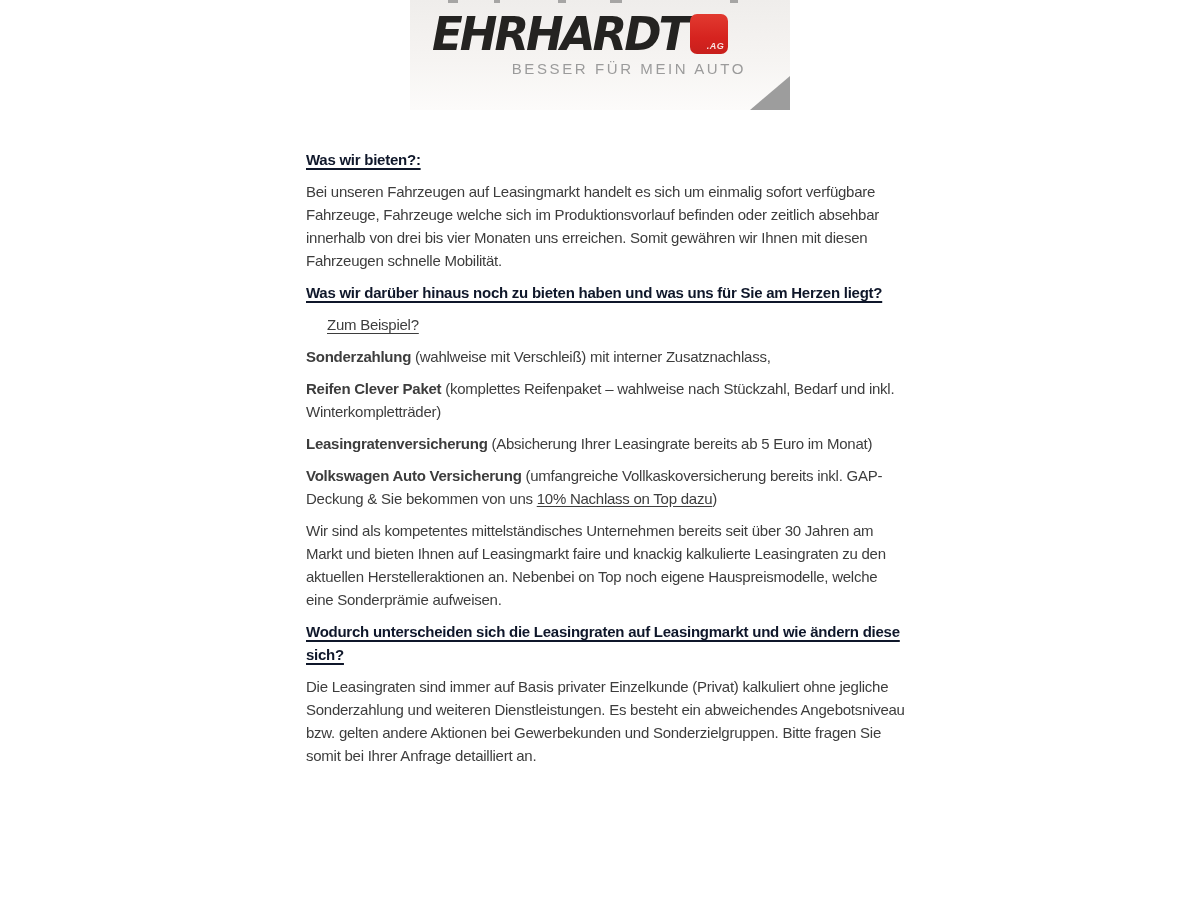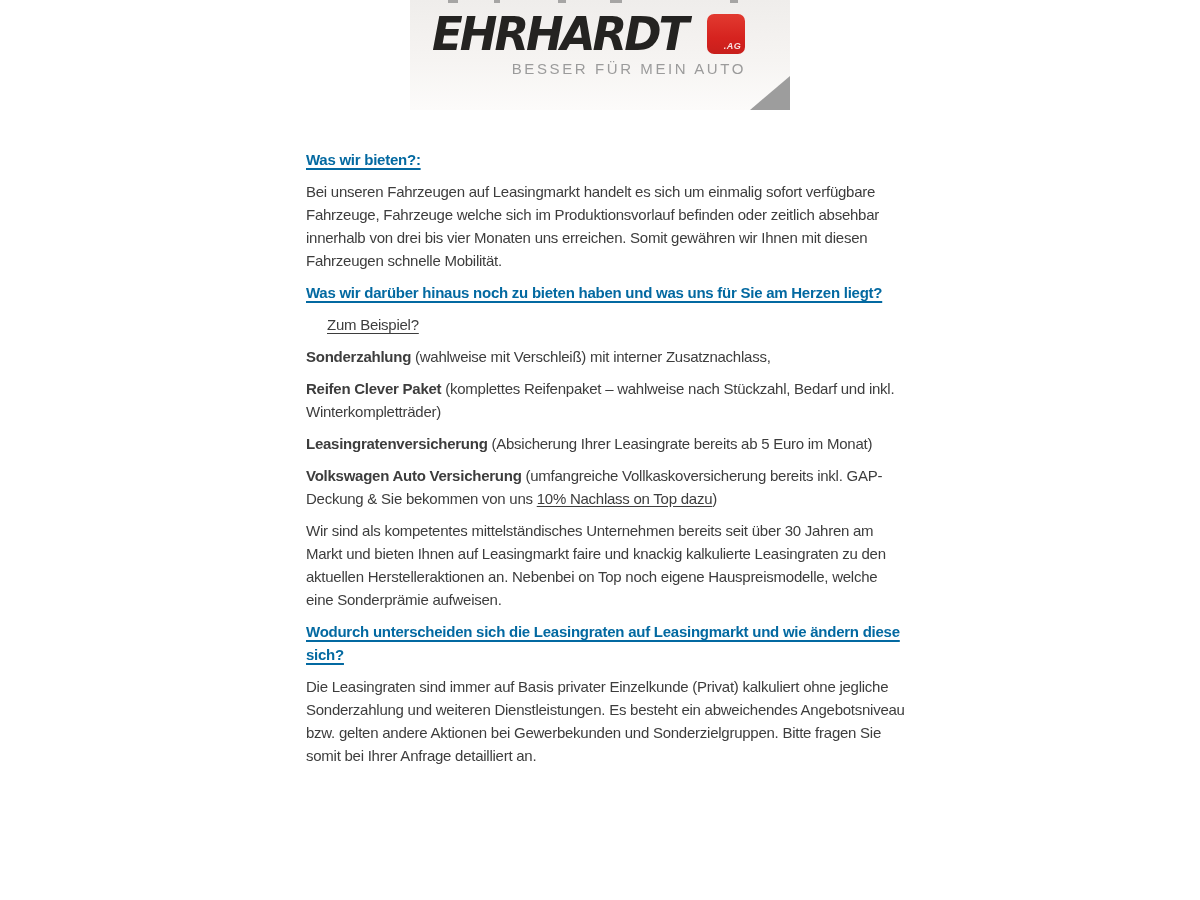--- a/index.html
+++ b/index.html
@@ -47,21 +47,21 @@
     letter-spacing: -3px;
     color: #242321;
     transform: scaleY(1.04);
     transform-origin: bottom left;
     white-space: nowrap;
   }
   .brand-badge {
     position: relative;
     width: 38px;
     height: 40px;
-    margin-left: 21px;
+    margin-left: 4px;
     margin-bottom: 0px;
     border-radius: 7px;
     background: linear-gradient(180deg, #e23a30 0%, #d6231f 60%, #c81f1c 100%);
     flex: 0 0 auto;
   }
   .badge-label {
     position: absolute;
     right: 4px;
     bottom: 3px;
     font-size: 9px;
@@ -97,21 +97,21 @@
     width: 600px;
     color: #3d3d3d;
     font-size: 15px;
     line-height: 23px;
     letter-spacing: -0.25px;
   }
   .content p {
     margin: 0 0 9px 0;
   }
   .red-h {
-    color: #0369a1;
+    color: #0f172a;
     font-weight: bold;
     text-decoration: underline;
     text-decoration-thickness: 1.5px;
     text-underline-offset: 3px;
   }
   .sub-u {
     text-decoration: underline;
     text-underline-offset: 3px;
     margin-left: 21px;
   }

